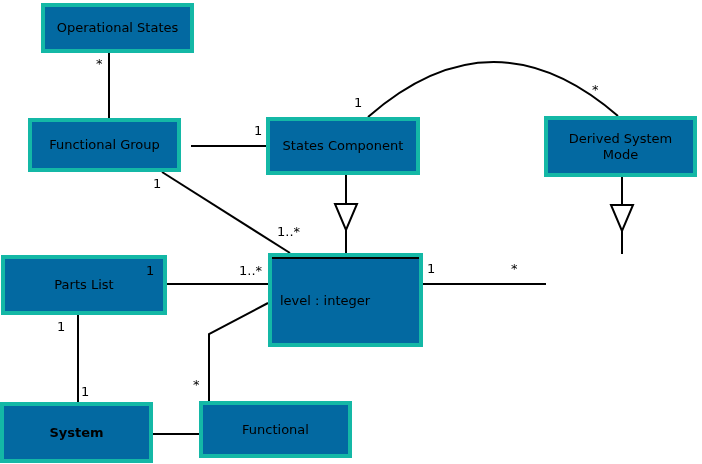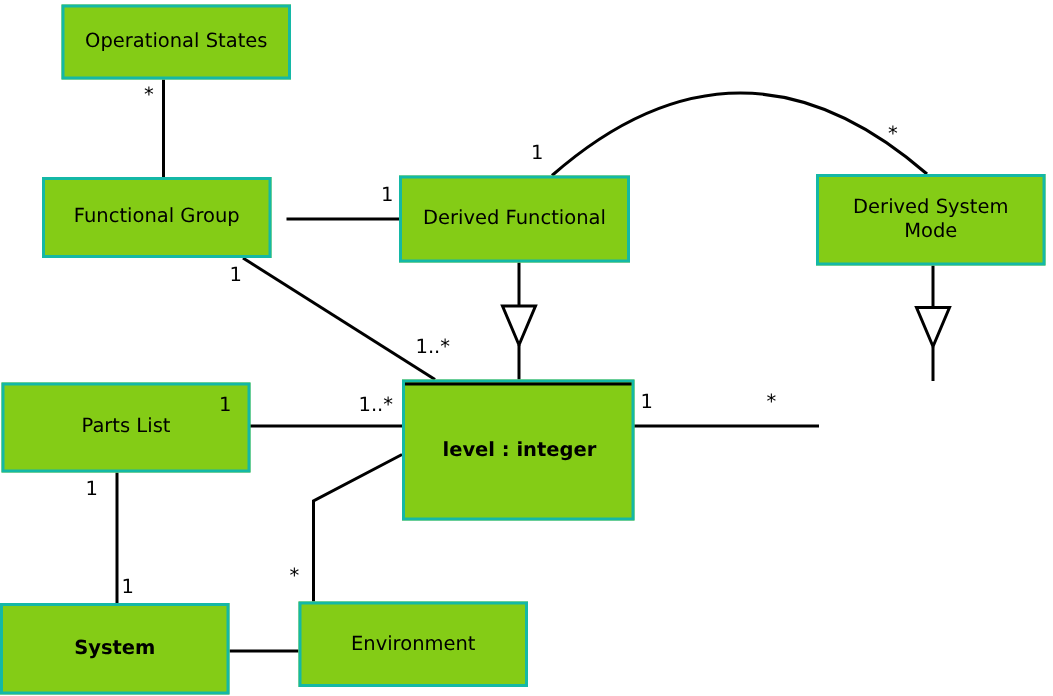--- a/index.html
+++ b/index.html
@@ -19,22 +19,22 @@
   .edges {
     position: absolute;
     left: 0;
     top: 0;
     width: 702px;
     height: 464px;
   }
   .uml-class {
     position: absolute;
     box-sizing: border-box;
-    background: #84cc16;
-    border: 2px solid #14b8a6;
+    background: #0369a1;
+    border: 4px solid #14b8a6;
     display: flex;
     align-items: center;
     justify-content: center;
     text-align: center;
     font-size: 13px;
     line-height: 16px;
   }
   .uml-class .class-name {
     padding: 0 4px;
   }
@@ -49,23 +49,22 @@
     display: flex;
     align-items: center;
     justify-content: center;
   }
   .attr-compartment {
     border-top: 2px solid #000000;
     flex: 1;
     display: flex;
     align-items: center;
     justify-content: flex-start;
-    padding-left: 25px;
+    padding-left: 8px;
     text-align: left;
-    font-weight: bold;
   }
   .mult {
     position: absolute;
     font-size: 13px;
     line-height: 13px;
     white-space: nowrap;
     background: transparent;
   }
 </style>
 </head>
@@ -110,42 +109,42 @@
 
   <div class="uml-class" style="left:41px; top:3px; width:153px; height:50px;">
     <span class="class-name">Operational States</span>
   </div>
 
   <div class="uml-class" style="left:28px; top:118px; width:153px; height:54px;">
     <span class="class-name">Functional Group</span>
   </div>
 
   <div class="uml-class" style="left:266px; top:117px; width:154px; height:58px;">
-    <span class="class-name">Derived Functional</span>
+    <span class="class-name">States Component</span>
   </div>
 
   <div class="uml-class" style="left:544px; top:116px; width:153px; height:61px;">
     <span class="class-name">Derived System Mode</span>
   </div>
 
   <div class="uml-class" style="left:1px; top:255px; width:166px; height:60px;">
     <span class="class-name">Parts List</span>
   </div>
 
   <div class="uml-class two-compartments" style="left:268px; top:253px; width:155px; height:94px;">
     <div class="attr-compartment">level : integer</div>
   </div>
 
 
   <div class="uml-class" style="left:0px; top:402px; width:153px; height:61px;font-weight:bold;">
     <span class="class-name">System</span>
   </div>
 
   <div class="uml-class" style="left:199px; top:401px; width:153px; height:57px;">
-    <span class="class-name">Environment</span>
+    <span class="class-name">Functional</span>
   </div>
 
   <span class="mult" style="left:96px; top:57px;">*</span>
   <span class="mult" style="left:254px; top:124px;">1</span>
   <span class="mult" style="left:153px; top:177px;">1</span>
   <span class="mult" style="left:277px; top:225px;">1..*</span>
   <span class="mult" style="left:146px; top:264px;">1</span>
   <span class="mult" style="left:239px; top:264px;">1..*</span>
   <span class="mult" style="left:57px; top:320px;">1</span>
   <span class="mult" style="left:81px; top:385px;">1</span>

